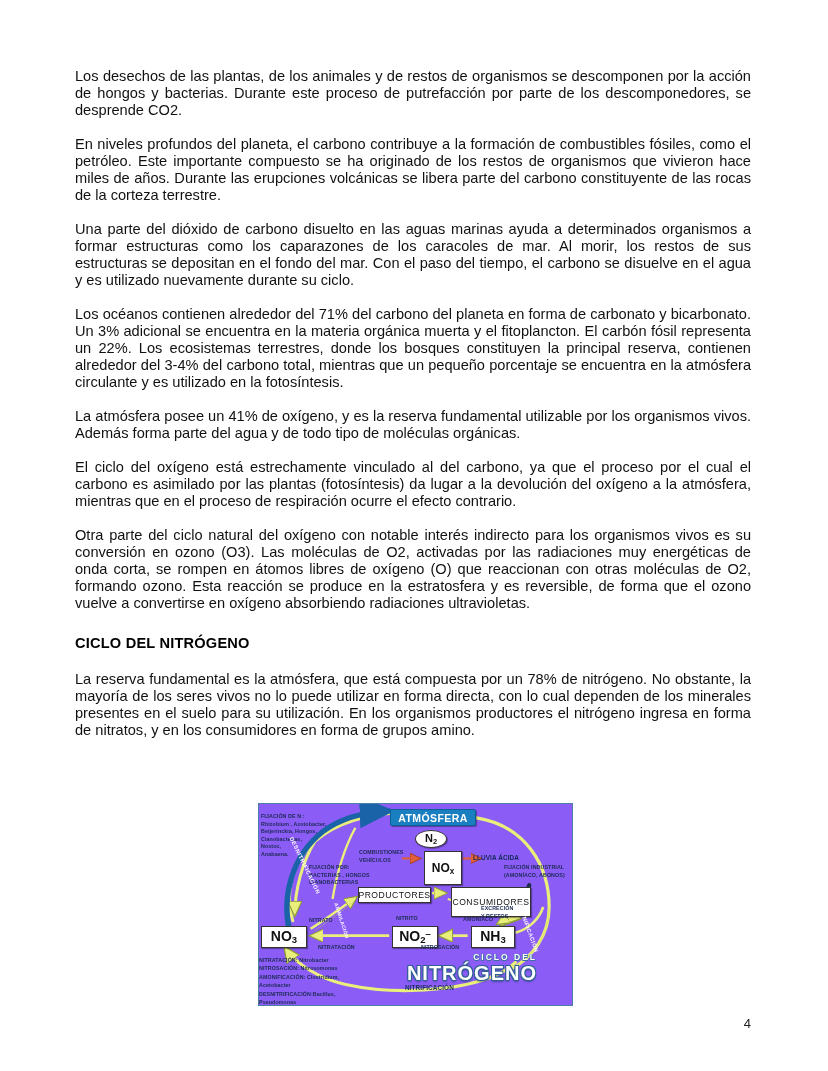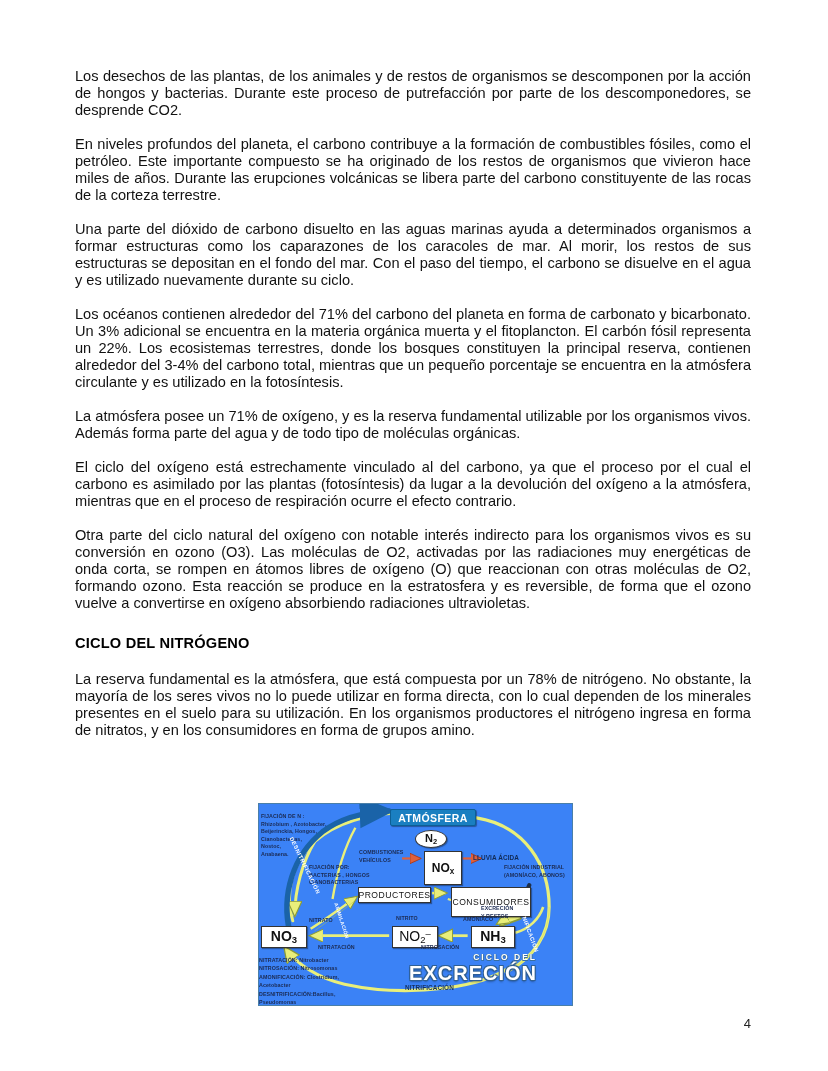--- a/index.html
+++ b/index.html
@@ -55,21 +55,21 @@
     color: #222;
   }
 
   
   .figure {
     position: absolute;
     left: 258px;
     top: 803px;
     width: 315px;
     height: 203px;
-    background: #3b82f6;
+    background: #8b5cf6;
     border: 1px solid #4a7fa8;
     box-sizing: border-box;
     overflow: hidden;
     font-family: "Liberation Sans", sans-serif;
   }
   .figure .svgwrap { position:absolute; left:0; top:0; width:100%; height:100%; }
 
   .fnode {
     position: absolute;
     background: #ffffff;
@@ -108,21 +108,21 @@
   .consumidores {
     left: 192px; top: 83px; width: 80px; height: 30px;
     font-size: 8.6px; letter-spacing: 0.5px;
   }
   .no3 {
     left: 2px; top: 122px; width: 46px; height: 22px;
     font-size: 14px; font-weight: bold;
   }
   .no2 {
     left: 133px; top: 122px; width: 46px; height: 22px;
-    font-size: 14px; font-weight: normal; text-align: right;
+    font-size: 14px; font-weight: bold; text-align: right;
   }
   .nh3 {
     left: 212px; top: 122px; width: 44px; height: 22px;
     font-size: 14px; font-weight: bold;
   }
   .fnode sub { font-size: 0.68em; vertical-align: -0.22em; }
   .fnode sup { font-size: 0.68em; vertical-align: 0.45em; }
 
   .flabel {
     position: absolute;
@@ -208,21 +208,21 @@
 <div id="page">
 
   <div class="content">
 
     <p class="para">Los desechos de las plantas, de los animales y de restos de organismos se descomponen por la acción de hongos y bacterias. Durante este proceso de putrefacción por parte de los descomponedores, se desprende CO2.</p>
     <p class="para">En niveles profundos del planeta, el carbono contribuye a la formación de combustibles fósiles, como el petróleo. Este importante compuesto se ha originado de los restos de organismos que vivieron hace miles de años. Durante las erupciones volcánicas se libera parte del carbono constituyente de las rocas de la corteza terrestre.</p>
     <p class="para">Una parte del dióxido de carbono disuelto en las aguas marinas ayuda a determinados organismos a formar estructuras como los caparazones de los caracoles de mar. Al morir, los restos de sus estructuras se depositan en el fondo del mar. Con el paso del tiempo, el carbono se disuelve en el agua y es utilizado nuevamente durante su ciclo.</p>
     <p class="para">Los océanos contienen alrededor del 71% del carbono del planeta en forma de carbonato y bicarbonato. Un 3% adicional se encuentra en la materia orgánica muerta y el fitoplancton. El carbón fósil representa un 22%. Los ecosistemas terrestres, donde los bosques constituyen la principal reserva, contienen alrededor del 3-4% del carbono total, mientras que un pequeño porcentaje se encuentra en la atmósfera circulante y es utilizado en la fotosíntesis.</p>
 
 
-    <p class="para">La atmósfera posee un 71% de oxígeno, y es la reserva fundamental utilizable por los organismos vivos. Además forma parte del agua y de todo tipo de moléculas orgánicas.</p>
+    <p class="para">La atmósfera posee un 41% de oxígeno, y es la reserva fundamental utilizable por los organismos vivos. Además forma parte del agua y de todo tipo de moléculas orgánicas.</p>
     <p class="para">El ciclo del oxígeno está estrechamente vinculado al del carbono, ya que el proceso por el cual el carbono es asimilado por las plantas (fotosíntesis) da lugar a la devolución del oxígeno a la atmósfera, mientras que en el proceso de respiración ocurre el efecto contrario.</p>
     <p class="para">Otra parte del ciclo natural del oxígeno con notable interés indirecto para los organismos vivos es su conversión en ozono (O3). Las moléculas de O2, activadas por las radiaciones muy energéticas de onda corta, se rompen en átomos libres de oxígeno (O) que reaccionan con otras moléculas de O2, formando ozono. Esta reacción se produce en la estratosfera y es reversible, de forma que el ozono vuelve a convertirse en oxígeno absorbiendo radiaciones ultravioletas.</p>
 
     <h2 class="heading">CICLO DEL NITRÓGENO</h2>
 
     <p class="para">La reserva fundamental es la atmósfera, que está compuesta por un 78% de nitrógeno. No obstante, la mayoría de los seres vivos no lo puede utilizar en forma directa, con lo cual dependen de los minerales presentes en el suelo para su utilización. En los organismos productores el nitrógeno ingresa en forma de nitratos, y en los consumidores en forma de grupos amino.</p>
 
   </div>
 
   <div class="figure">
@@ -321,20 +321,20 @@
               Acetobacter
 DESNITRIFICACIÓN:Bacillus,
               Pseudomonas</div>
 
     <div class="lbl-desnitrif">DESNITRIFICACIÓN</div>
     <div class="lbl-amonif">AMONIFICACIÓN</div>
     <div class="lbl-asimil">ASIMILACIÓN</div>
 
     <div class="cycle-title">
       <div class="small">CICLO DEL</div>
-      <div class="big">EXCRECIÓN</div>
+      <div class="big">NITRÓGENO</div>
     </div>
 
   </div>
 
   <div class="page-num">4</div>
 
 </div>
 
 </body></html>

